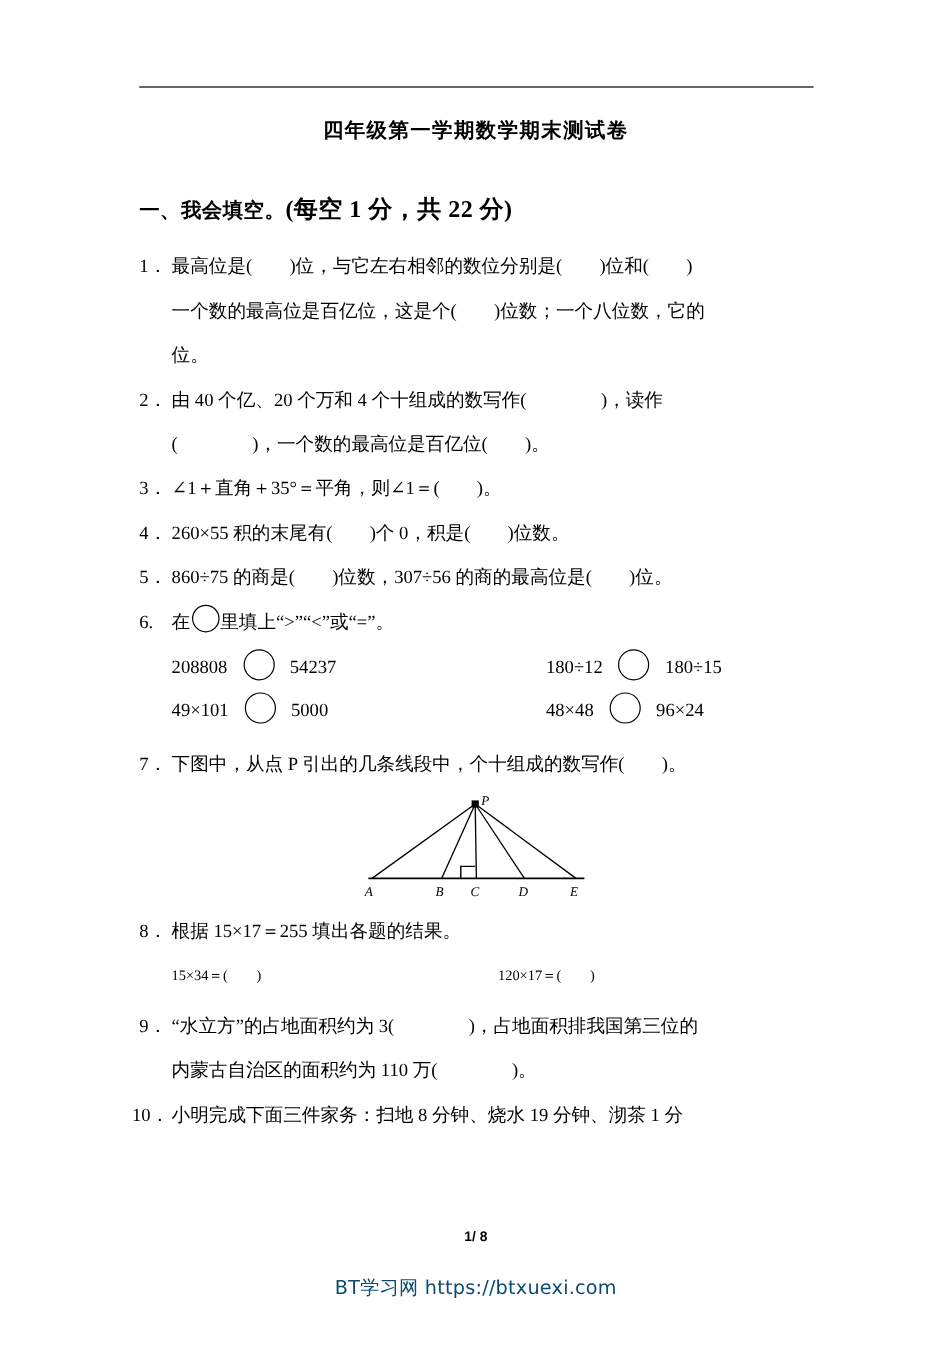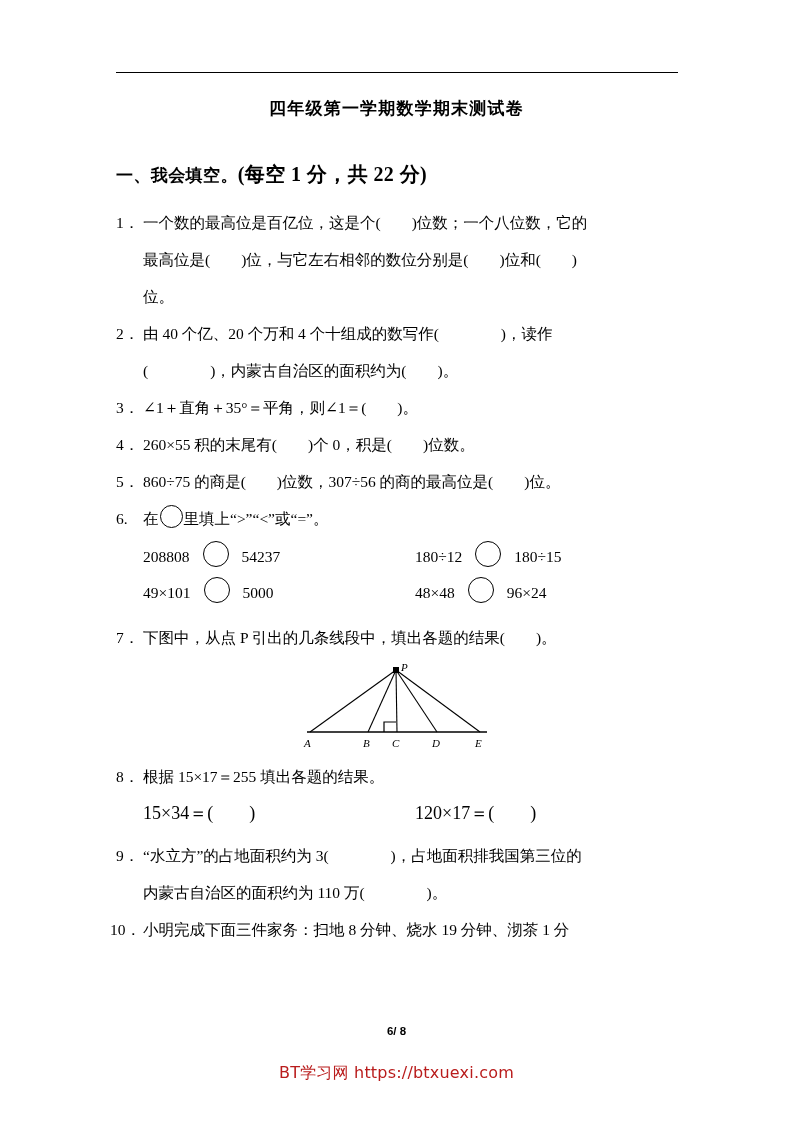--- a/index.html
+++ b/index.html
@@ -103,20 +103,21 @@
   .cmp-wrap {
     position: relative;
     margin-left: 27px;
     margin-top: 2px;
   }
   .cmp-row {
     display: flex;
     align-items: center;
     height: 36px;
     font-size: 15.5px;
+    gap: 40px;
   }
   .cmp-cell {
     display: flex;
     align-items: center;
     white-space: pre;
   }
   .cmp-cell.left { width: 272px; }
   .cmp-left-text { display: inline-block; }
   .cmp-circ {
     display: inline-block;
@@ -133,21 +134,21 @@
   .fig7 {
     position: relative;
     margin: 4px 0 6px 0;
     height: 92px;
   }
   .fig7 svg { display: block; }
 
   .ans-row {
     display: flex;
     margin-left: 27px;
-    font-size: 18px;
+    font-size: 12px;
     line-height: 36px;
     white-space: pre;
   }
   .ans-row .c1 { width: 272px; }
 
   .footer-page {
     position: absolute;
     left: 0;
     top: 1025px;
     width: 793px;
@@ -156,21 +157,21 @@
     font-weight: bold;
     font-family: "Liberation Sans", sans-serif;
   }
   .watermark {
     position: absolute;
     left: 0;
     top: 1063px;
     width: 793px;
     text-align: center;
     font-size: 16px;
-    color: #b91c1c;
+    color: #0c4a6e;
     font-family: "DejaVu Sans", "Liberation Sans", sans-serif;
     letter-spacing: 0.2px;
   }
 </style>
 </head>
 <body>
 
 <div class="page">
 
   <div class="top-rule"></div>
@@ -178,33 +179,33 @@
   <div class="doc-title">四年级第一学期数学期末测试卷</div>
 
   <div class="section-head"><span>一、我会填空。</span><span class="pts">(每空 1 分，共 22 分)</span></div>
 
   <div class="qlist">
 
     <div class="q">
       <div class="qline">
         <span class="qnum">1．</span>
         <span class="qbody">
+          <span class="ln">最高位是(        )位，与它左右相邻的数位分别是(        )位和(        )</span>
           <span class="ln">一个数的最高位是百亿位，这是个(        )位数；一个八位数，它的</span>
-          <span class="ln">最高位是(        )位，与它左右相邻的数位分别是(        )位和(        )</span>
           <span class="ln">位。</span>
         </span>
       </div>
     </div>
 
     <div class="q">
       <div class="qline">
         <span class="qnum">2．</span>
         <span class="qbody">
           <span class="ln">由 40 个亿、20 个万和 4 个十组成的数写作(                )，读作</span>
-          <span class="ln">(                )，内蒙古自治区的面积约为(        )。</span>
+          <span class="ln">(                )，一个数的最高位是百亿位(        )。</span>
         </span>
       </div>
     </div>
 
     <div class="q">
       <div class="qline">
         <span class="qnum">3．</span>
         <span class="qbody">
           <span class="ln">∠1＋直角＋35°＝平角，则∠1＝(        )。</span>
         </span>
@@ -245,21 +246,21 @@
           <span class="cmp-cell left"><span class="cmp-left-text">49×101</span><span class="cmp-circ"></span><span class="cmp-left-text">5000</span></span>
           <span class="cmp-cell"><span class="cmp-left-text">48×48</span><span class="cmp-circ"></span><span class="cmp-left-text">96×24</span></span>
         </div>
       </div>
     </div>
 
     <div class="q" style="margin-top:8px;">
       <div class="qline">
         <span class="qnum">7．</span>
         <span class="qbody">
-          <span class="ln">下图中，从点 P 引出的几条线段中，填出各题的结果(        )。</span>
+          <span class="ln">下图中，从点 P 引出的几条线段中，个十组成的数写作(        )。</span>
         </span>
       </div>
       <div class="fig7">
         <svg width="570" height="92" viewBox="0 0 570 92">
 
           <line x1="280" y1="10" x2="194" y2="72" stroke="#000" stroke-width="1.1"></line>
           <line x1="280" y1="10" x2="252" y2="72" stroke="#000" stroke-width="1.1"></line>
           <line x1="280" y1="10" x2="281" y2="72" stroke="#000" stroke-width="1.1"></line>
           <line x1="280" y1="10" x2="321" y2="72" stroke="#000" stroke-width="1.1"></line>
           <line x1="280" y1="10" x2="364" y2="72" stroke="#000" stroke-width="1.1"></line>
@@ -307,16 +308,16 @@
       <div class="qline">
         <span class="qnum wide">10．</span>
         <span class="qbody">
           <span class="ln">小明完成下面三件家务：扫地 8 分钟、烧水 19 分钟、沏茶 1 分</span>
         </span>
       </div>
     </div>
 
   </div>
 
-  <div class="footer-page">6/ 8</div>
+  <div class="footer-page">1/ 8</div>
   <div class="watermark">BT学习网 https://btxuexi.com</div>
 
 </div>
 
 </body></html>

